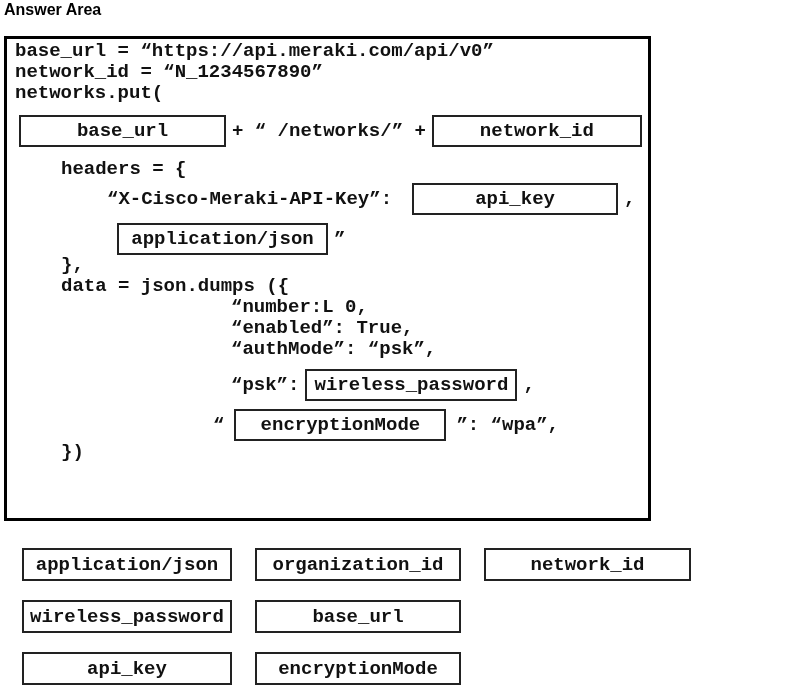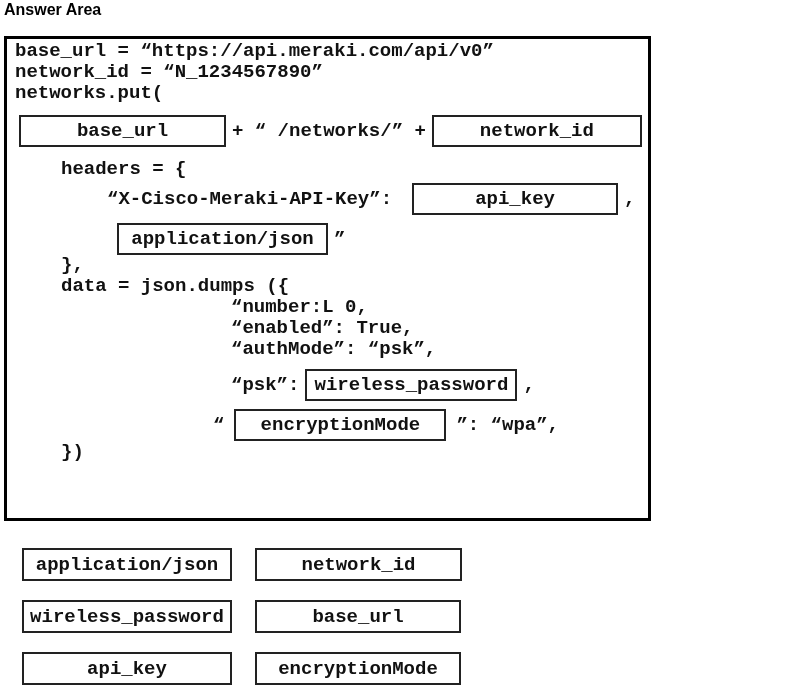--- a/index.html
+++ b/index.html
@@ -127,20 +127,21 @@
       </div>
     <span class="seg">”: “wpa”,</span>
   </div>
 
   <div class="code ind1">})</div>
 </div>
 
 <div class="options">
   <div class="opt-row">
     <div class="opt w210">application/json</div>
+    <div class="opt w206">organization_id</div>
     <div class="opt w207">network_id</div>
   </div>
   <div class="opt-row">
     <div class="opt w210">wireless_password</div>
     <div class="opt w206">base_url</div>
   </div>
   <div class="opt-row">
     <div class="opt w210">api_key</div>
     <div class="opt w206">encryptionMode</div>
   </div>

